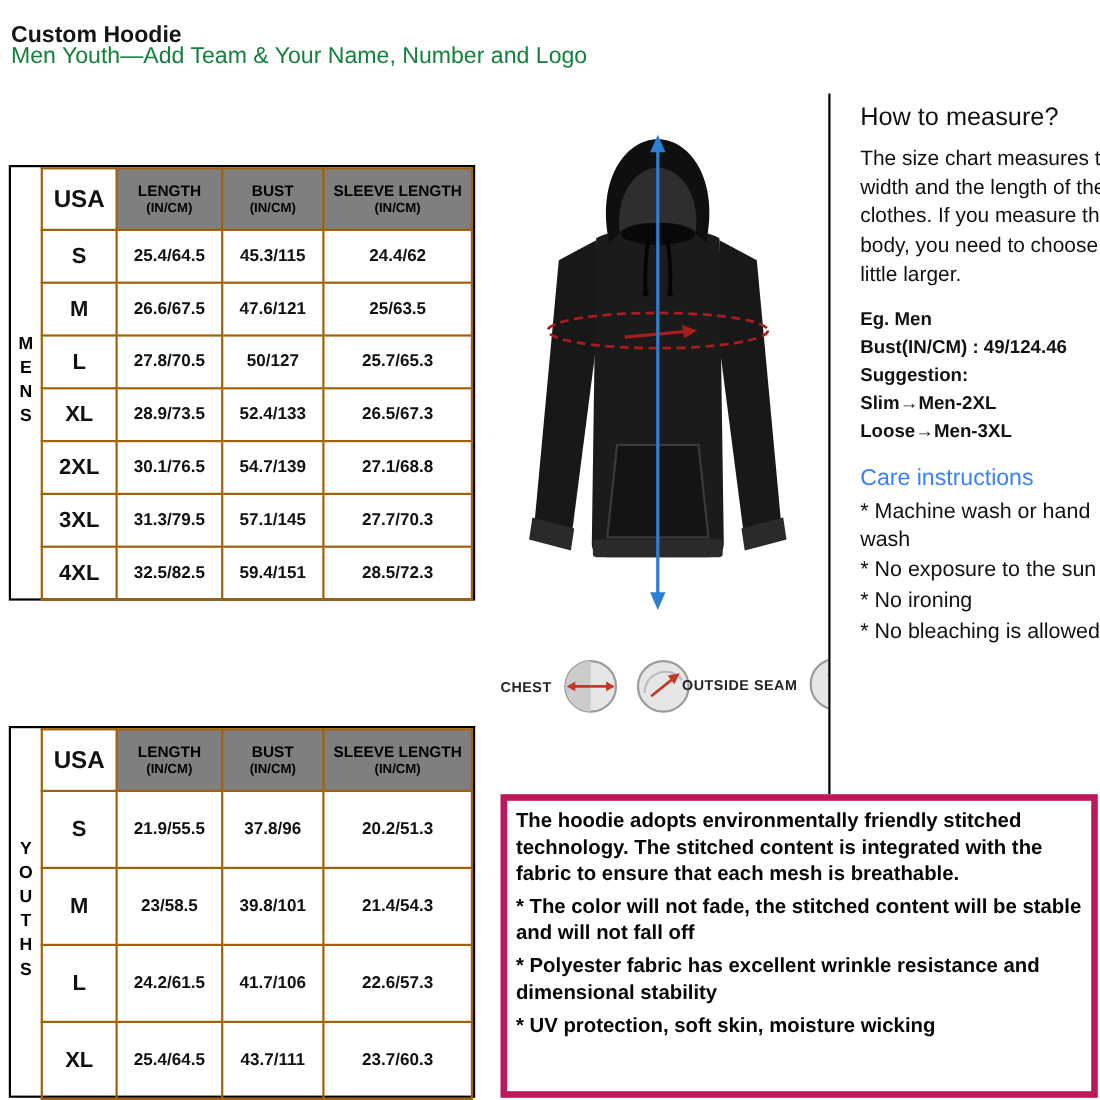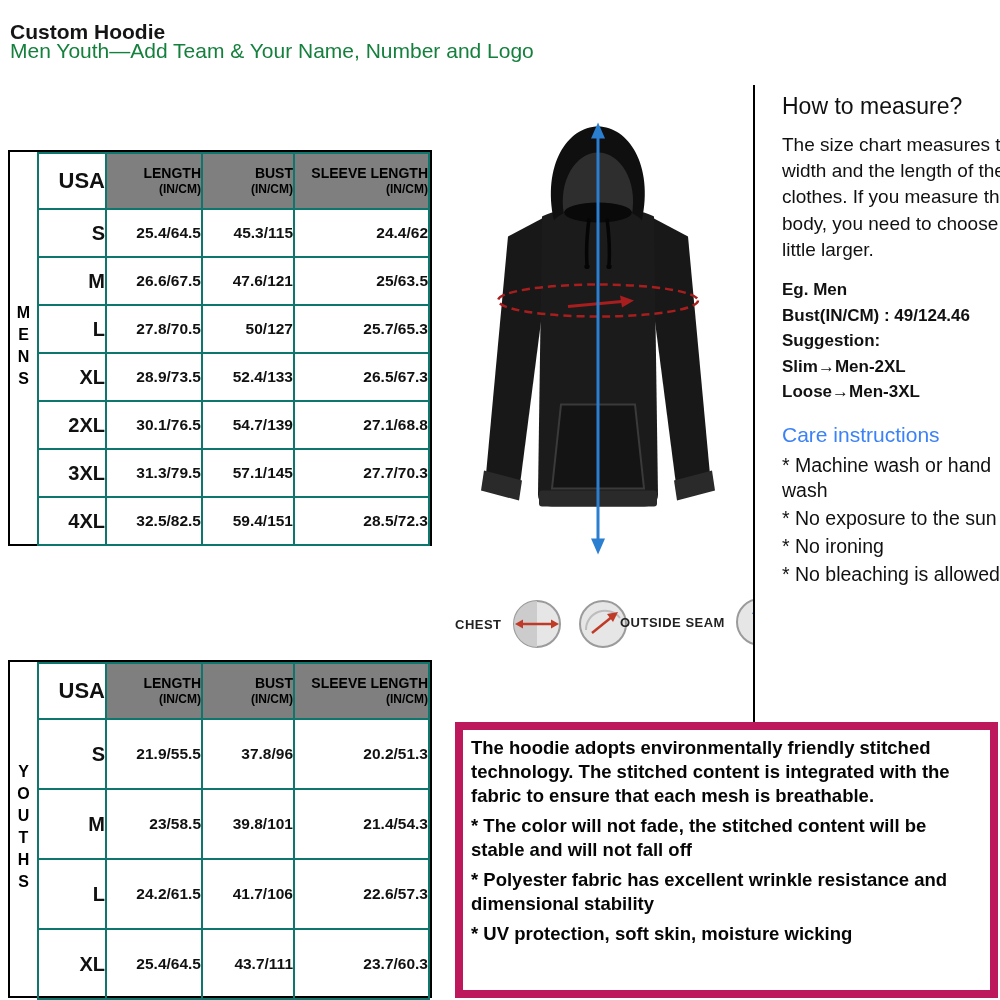--- a/index.html
+++ b/index.html
@@ -10,21 +10,21 @@
   .title{position:absolute;left:10px;top:20px;font-size:21px;font-weight:bold;color:#151515}
   .subtitle{position:absolute;left:10px;top:39px;font-size:21px;color:#15803d}
 
   
   .size-table-wrap{position:absolute;left:8px;width:424px;border:2px solid #000;display:flex;background:#fff}
   .size-table-wrap.mens{top:150px;height:396px}
   .size-table-wrap.youths{top:660px;height:338px}
   .side-label{width:27px;writing-mode:vertical-lr;text-orientation:upright;text-align:center;line-height:27px;
               font-weight:bold;font-size:16px;letter-spacing:5px;color:#000}
   table.size-table{flex:1;border-collapse:collapse;table-layout:fixed;height:100%;width:100%}
-  .size-table th,.size-table td{border:2px solid #0f766e;text-align:right;vertical-align:middle;padding:0}
+  .size-table th,.size-table td{border:2px solid #a16207;text-align:center;vertical-align:middle;padding:0}
   col.c-size{width:68px}col.c-len{width:96px}col.c-bust{width:92px}
   th.origin{font-size:22px;font-weight:bold;background:#fff}
   th.colhead{background:#7f7f7f;color:#000;font-size:14px;font-weight:bold;line-height:1.25}
   .colhead .ct{display:block}
   .colhead .cu{display:block;font-size:12px}
   thead tr{height:56px}
   .mens tbody tr{height:48px}
   .youths tbody tr{height:70px}
   td.size-cell{font-size:20px;font-weight:bold}
   td.val{font-size:15.5px;font-weight:bold}
@@ -40,21 +40,21 @@
   
   .right-panel{position:absolute;left:753px;top:85px;width:285px;height:637px;border-left:2px solid #000;
                padding:8px 6px 0 27px;background:#fff}
   .panel-heading{font-size:23px;color:#111;margin-bottom:12px}
   .panel-body{font-size:19px;line-height:1.38;color:#111;margin-bottom:14px}
   .example{font-size:17px;font-weight:bold;line-height:1.5;margin-bottom:18px;color:#111}
   .care-heading{font-size:21px;margin-bottom:6px;color:#3b82f6}
   .care-item{font-size:19.5px;line-height:1.32;margin-bottom:2px;color:#111}
 
   
-  .footer-box{position:absolute;left:455px;top:722px;width:543px;height:276px;border:8px solid #be185d;
+  .footer-box{position:absolute;left:455px;top:722px;width:543px;height:276px;border:6px solid #be185d;
               padding:6px 8px;background:#fff}
   .fb-intro,.fb-line{font-size:18.5px;font-weight:bold;line-height:1.3;color:#060606;margin-bottom:6px}
 </style>
 </head>
 <body>
 
 <div class="page">
 
   <div class="title">Custom Hoodie</div>
   <div class="subtitle">Men  Youth—Add Team &amp; Your Name, Number and Logo</div>

